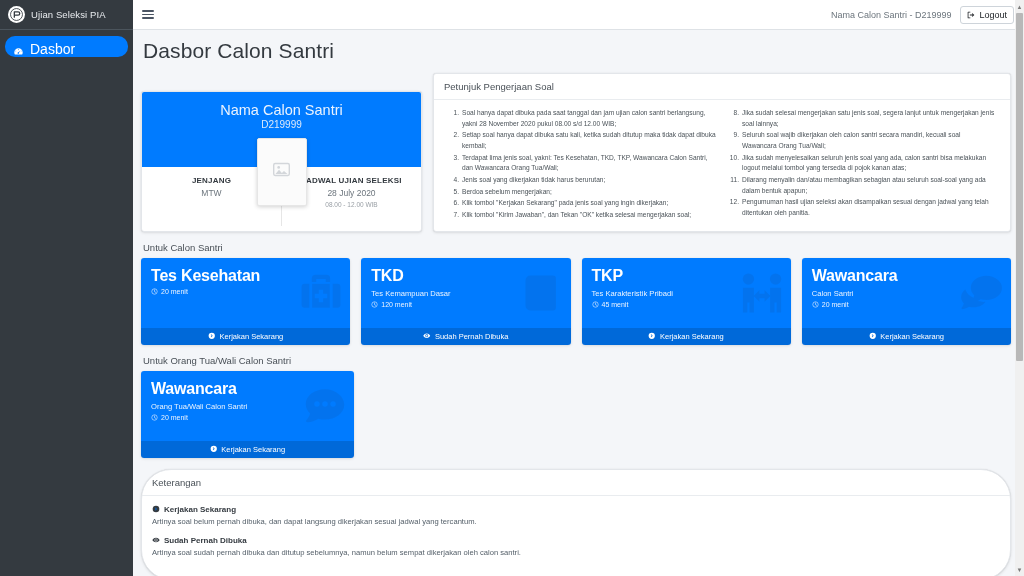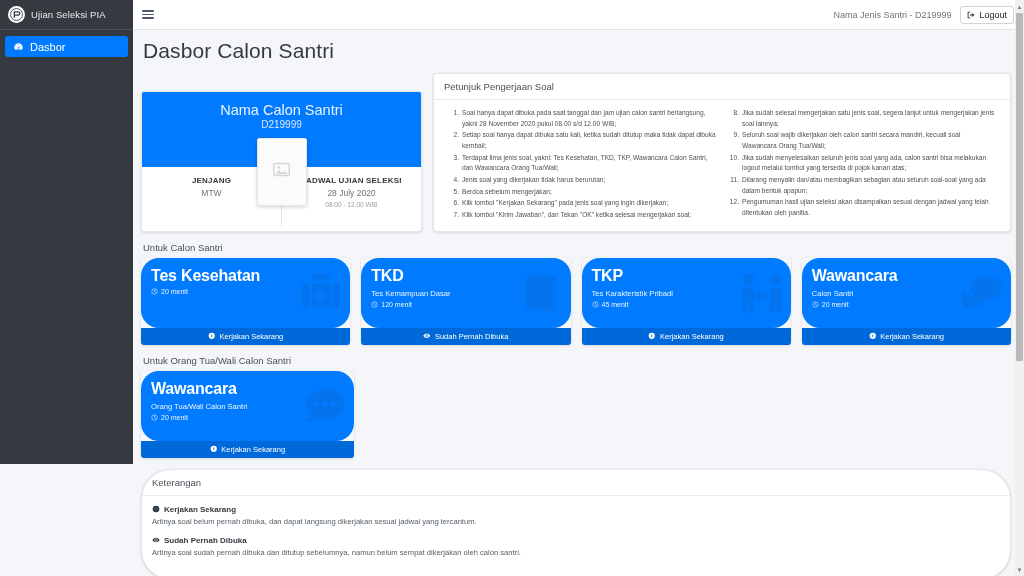--- a/index.html
+++ b/index.html
@@ -10,45 +10,45 @@
     background: #f4f6f9;
   }
   .app { display: flex; width: 1024px; height: 576px; position: relative; }
 
   
   .sidebar {
     width: 133px; min-width: 133px;
     background: #343a40;
     color: #c2c7d0;
     display: flex; flex-direction: column;
-    height: 464px;
+    height: 576px;
   }
   .brand {
     height: 30px;
     display: flex; align-items: center; gap: 6px;
     padding: 0 8px;
     border-bottom: 1px solid #4b545c;
     background: #343a40;
   }
   .brand-logo {
     width: 17px; height: 17px; border-radius: 50%;
     background: #fff; color: #343a40;
     display: flex; align-items: center; justify-content: center;
     flex: 0 0 auto;
   }
   .brand-title {
     font-size: 9.5px; color: #e9ecef; letter-spacing: .1px; white-space: nowrap;
   }
   .nav { padding: 6px 5px 0 5px; }
   .nav-item {
-    display: flex; align-items: center; gap: 6px;
+    display: flex; align-items: flex-end; gap: 6px;
     height: 21px; padding: 0 8px;
-    border-radius: 3px;
+    border-radius: 10px;
     background: #007bff; color: #fff;
-    font-size: 11px;
+    font-size: 14px;
   }
   .nav-icon { width: 11px; height: 11px; display:flex; align-items:center; justify-content:center; }
 
   
   .main {
     flex: 1; height: 576px; display: flex; flex-direction: column;
     background: #f4f6f9; position: relative; overflow: hidden;
   }
   .topbar {
     height: 30px; background: #ffffff;
@@ -123,21 +123,21 @@
   .li-txt { flex: 1; }
 
   
   .section-label { font-size: 9.5px; color: #495057; margin: 10px 0 5px 2px; }
 
   
   .cards-row { display: flex; gap: 11px; }
   .exam { flex: 1; border-radius: 3px; overflow: hidden; position: relative;
           box-shadow: 0 0 1px rgba(0,0,0,.12), 0 1px 3px rgba(0,0,0,.10); }
   .exam.narrow { flex: 0 0 213px; }
-  .exam-top { background: #007bff; color: #fff; padding: 9px 10px 9px 10px; position: relative; height: 70px; border-radius: 18px;}
+  .exam-top { background: #007bff; color: #fff; padding: 9px 10px 9px 10px; position: relative; height: 70px;}
   .exam-title { font-size: 16px; font-weight: 700; letter-spacing: -.2px; position: relative; z-index: 2;}
   .exam-sub { font-size: 7.6px; color: #ebf4ff; margin-top: 4px; position: relative; z-index: 2;}
   .exam-time { font-size: 7px; color: #eaf3ff; margin-top: 3px; display: flex; align-items: center; gap: 3px; position: relative; z-index: 2;}
   .exam-bigicon {
     position: absolute; right: 7px; top: 50%; transform: translateY(-50%);
     opacity: .35; z-index: 1; line-height: 0;
   }
   .exam-foot {
     background: #0069d9; color: #fff; height: 17px;
     display: flex; align-items: center; justify-content: center; gap: 4px;
@@ -194,21 +194,21 @@
 
   <div class="main">
 
     <header class="topbar">
       <div class="hamburger">
         <span></span>
           <span></span>
           <span></span>
       </div>
       <div class="topbar-right">
-        <span class="user-text">Nama Jenis Santri - D219999</span>
+        <span class="user-text">Nama Calon Santri - D219999</span>
         <button class="logout-btn">
           <span class="icon-sm">
             <svg width="8" height="8" viewBox="0 0 24 24" fill="#212529">
               <path d="M10 2H4a2 2 0 0 0-2 2v16a2 2 0 0 0 2 2h6v-2.4H4.4V4.4H10V2z"></path>
               <path d="M16.3 6.6l-1.7 1.7 2.5 2.5H8.6v2.4h8.5l-2.5 2.5 1.7 1.7L22 12l-5.7-5.4z"></path>
             </svg>
           </span>
           <span>Logout</span>
         </button>
       </div>

